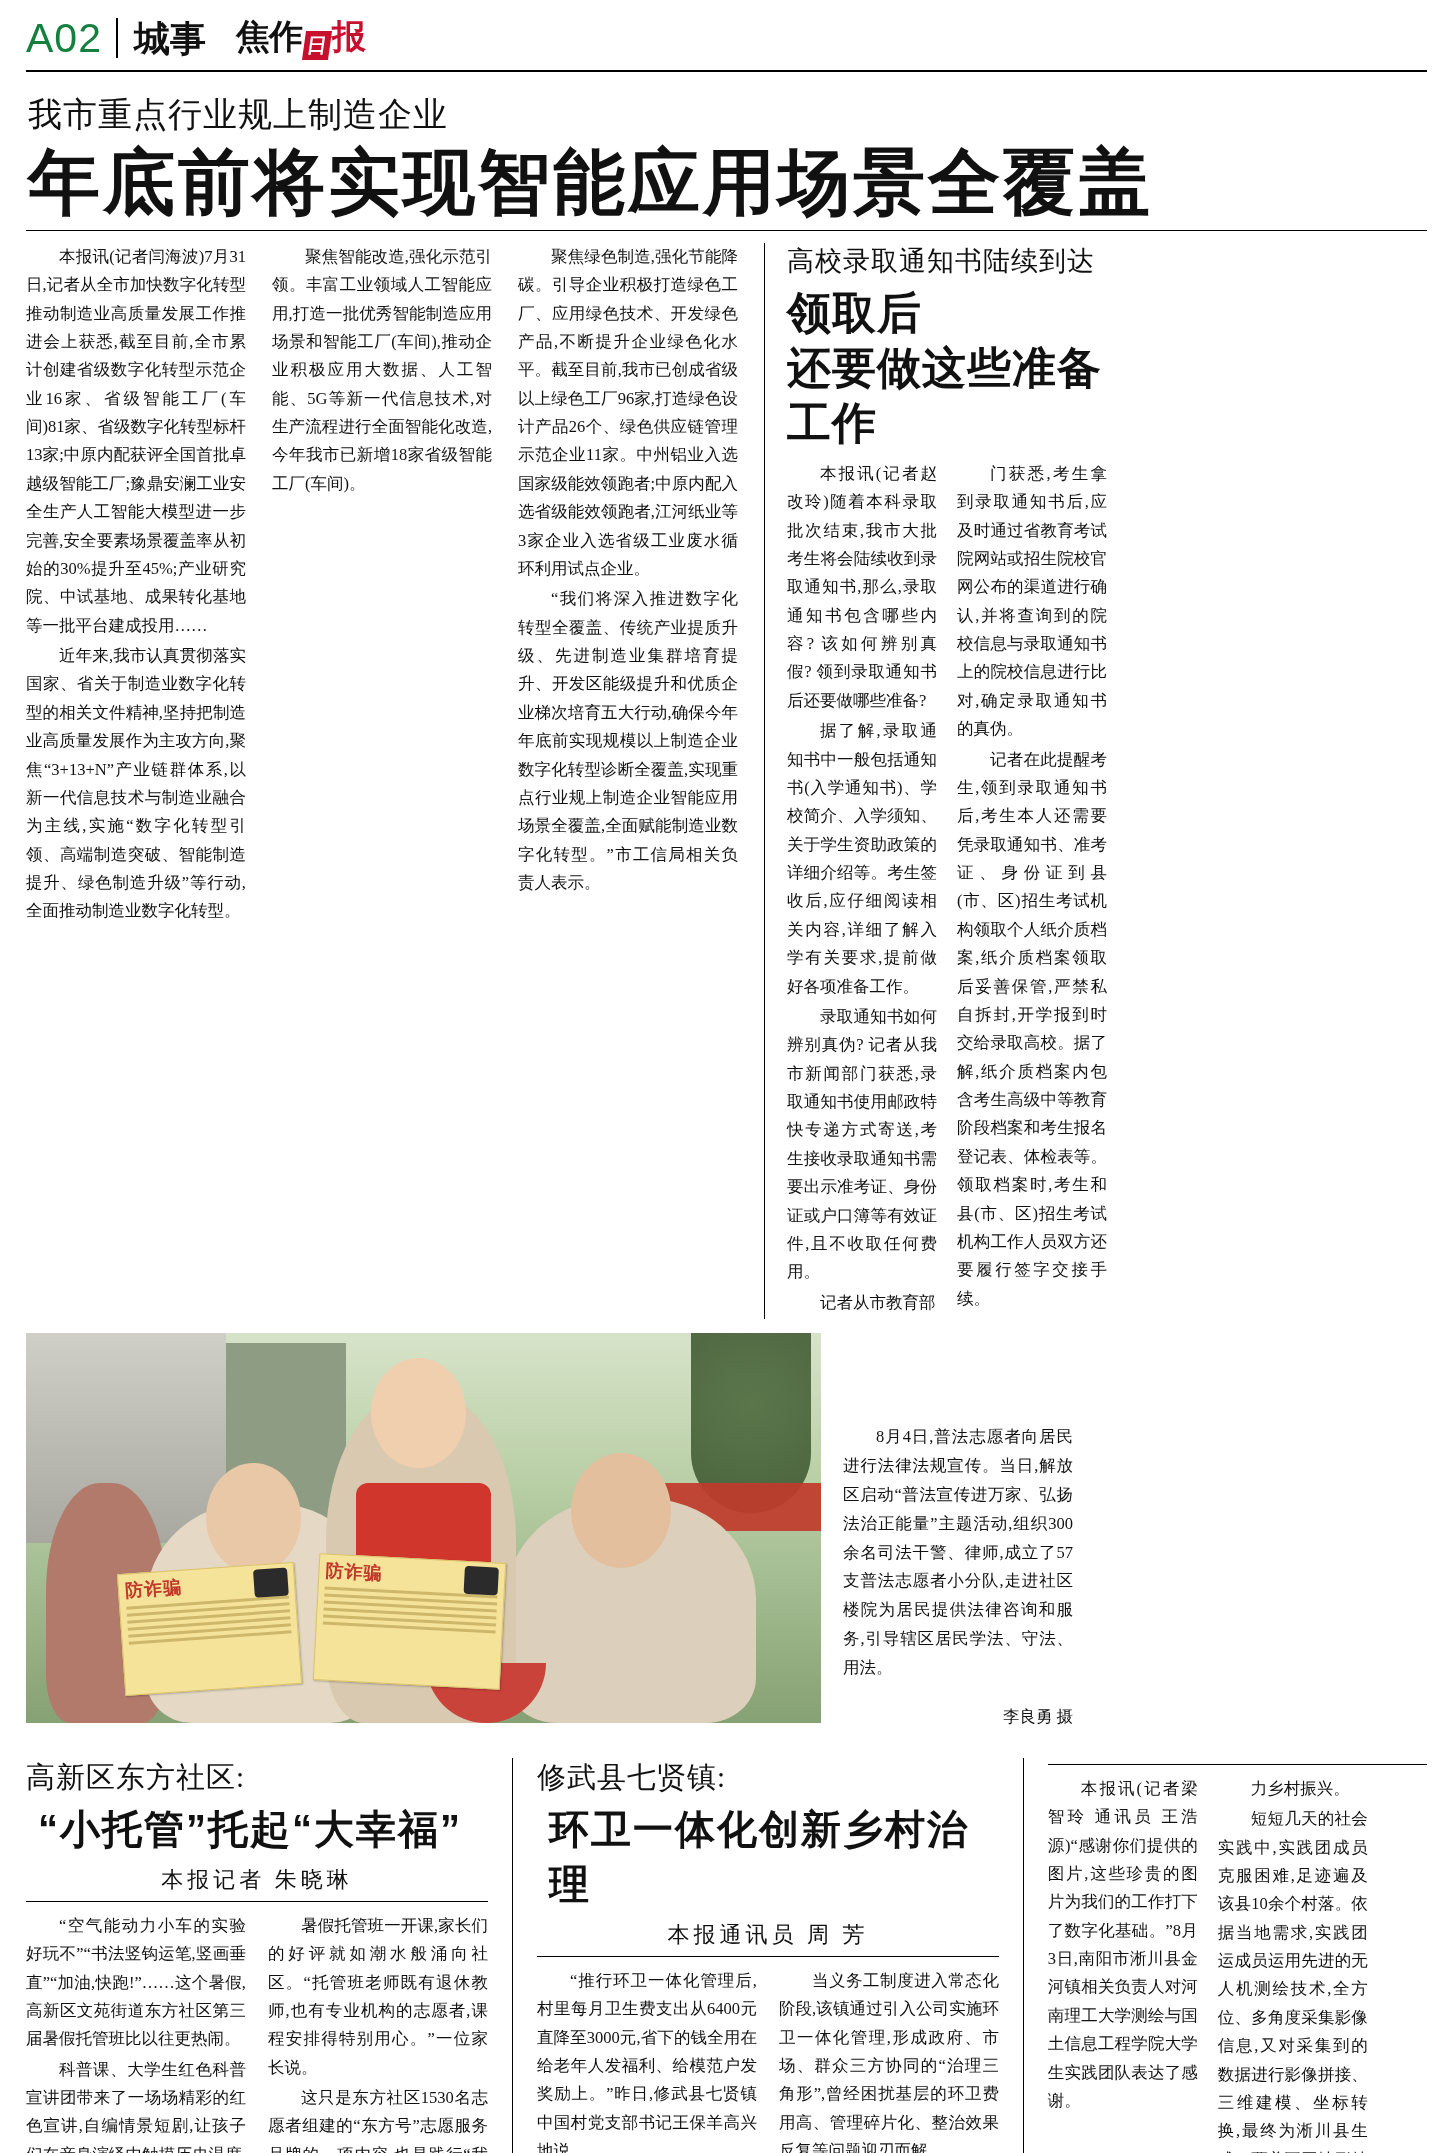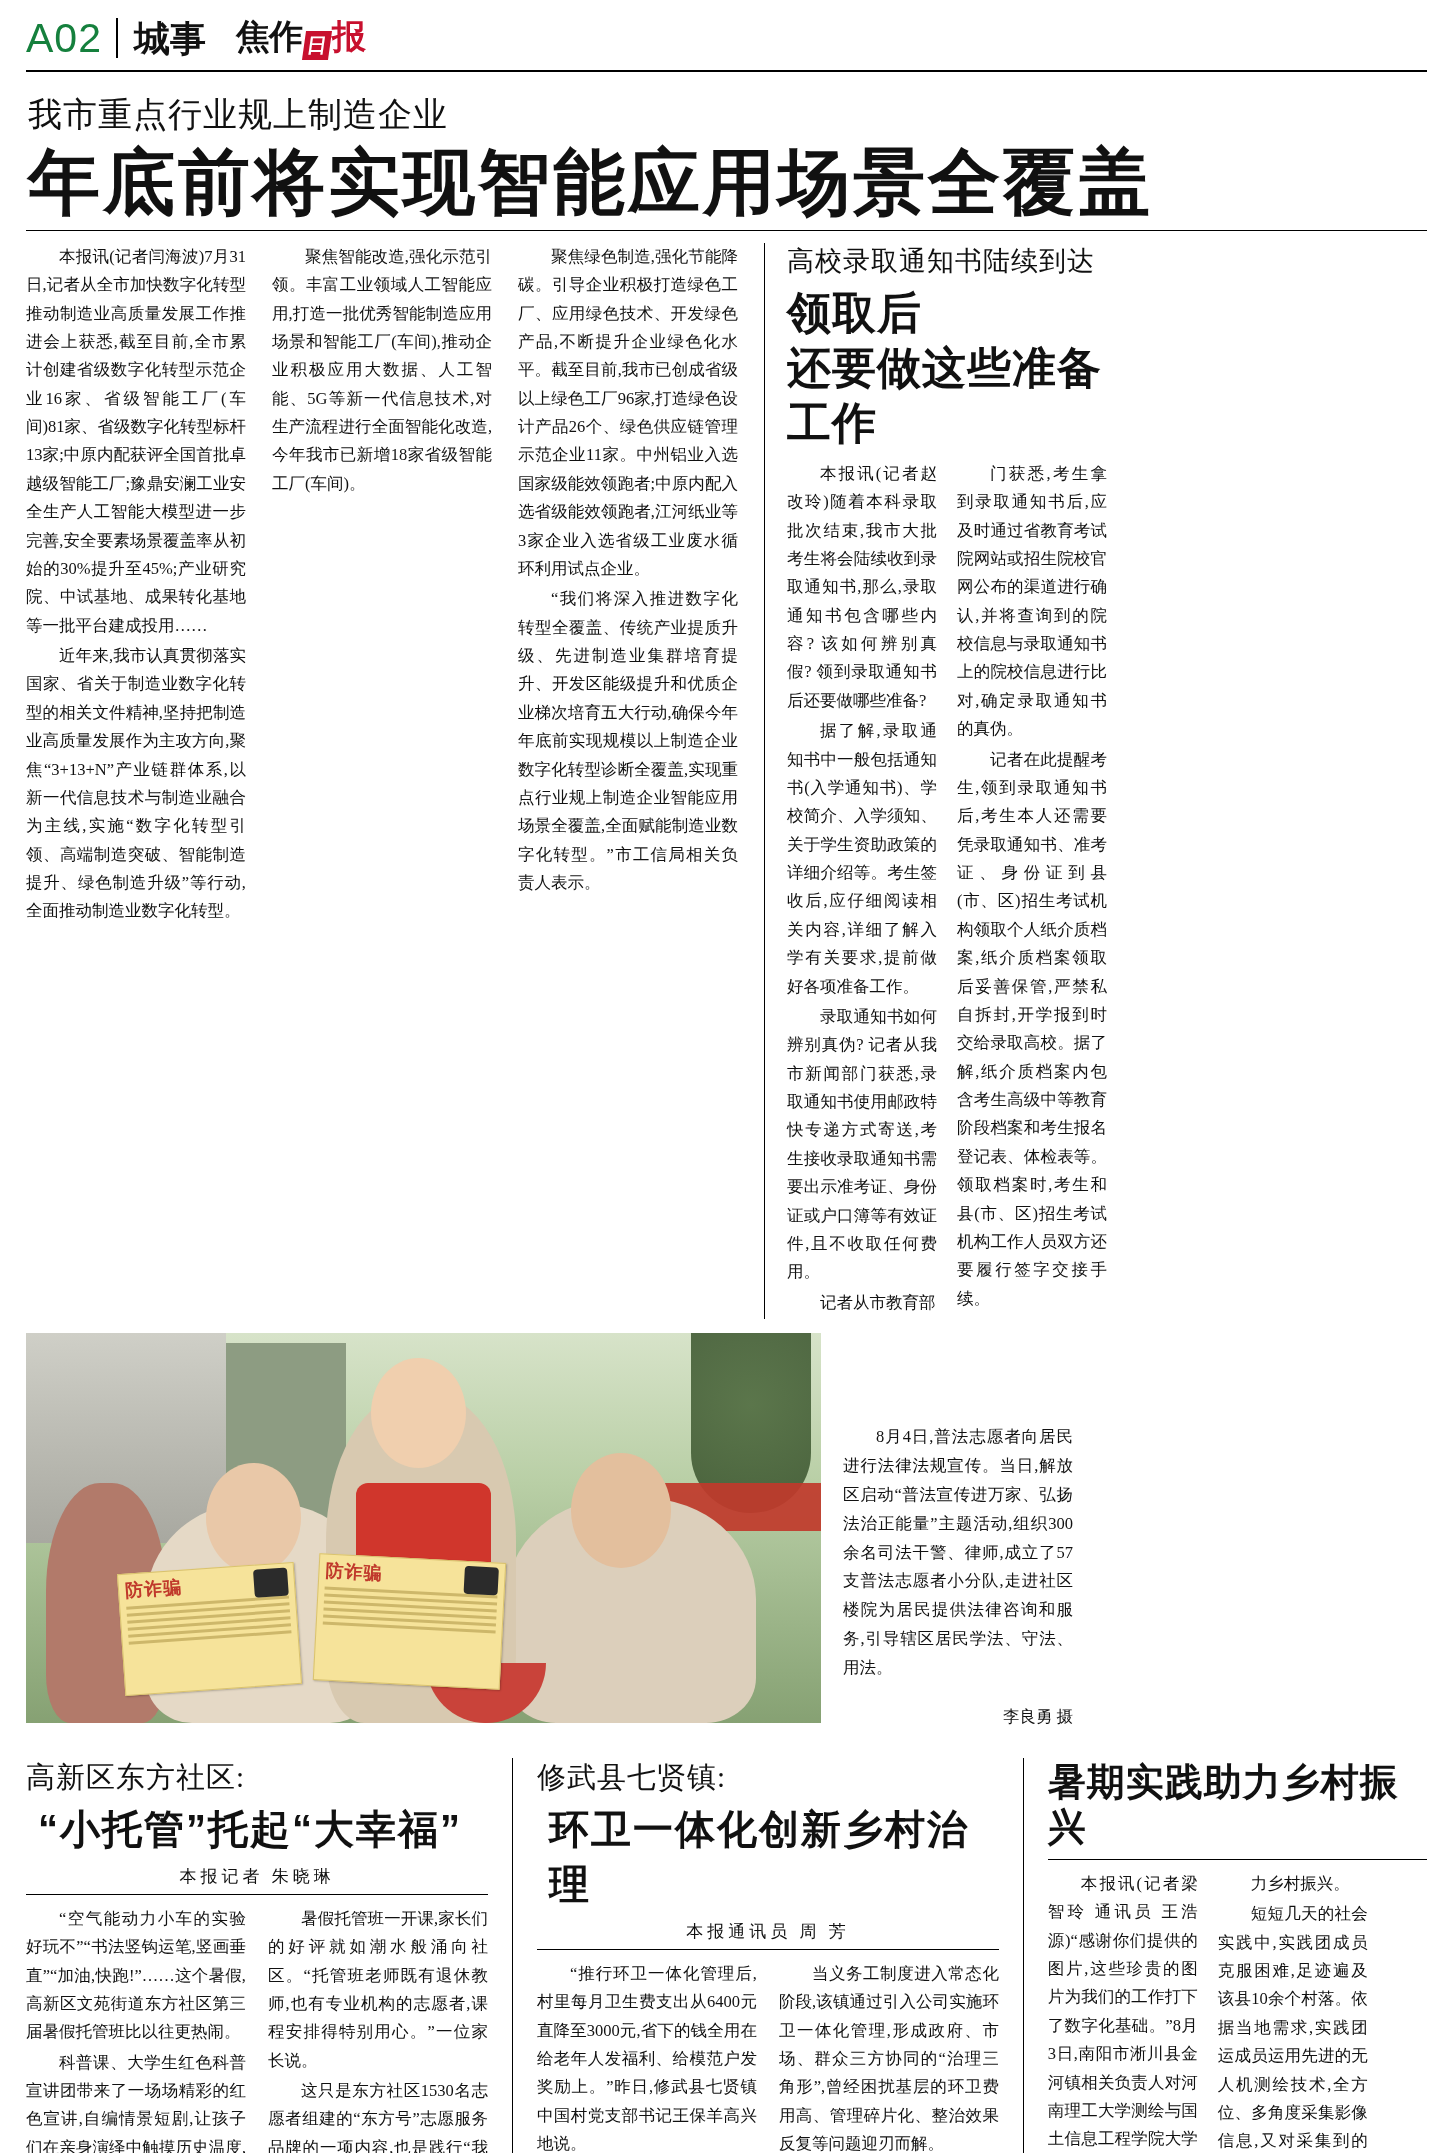--- a/index.html
+++ b/index.html
@@ -117,21 +117,21 @@
   .lb3 { width:420px; }
   .lhead-small { font-size:29px; letter-spacing:1px; margin-bottom:4px; }
   .lhead-big {
     font-family:"Liberation Sans", sans-serif; font-size:40px; font-weight:700;
     letter-spacing:2px; margin:2px 0 8px 12px;
   }
   .lhead-big2 {
     font-family:"Liberation Sans", sans-serif; font-size:38px; font-weight:700;
     letter-spacing:1px; margin:2px 0 8px 0; line-height:1.2;
   }
-  .lbyline { text-align:center; font-size:17px; margin:6px 0 6px 0; letter-spacing:4px; }
+  .lbyline { text-align:center; font-size:22px; margin:6px 0 6px 0; letter-spacing:4px; }
   .lrule { border-bottom:1px solid #000; margin:6px 0 10px 0; }
   .ltext2 { display:flex; gap:22px; }
   .ltext2 .tcol { width:220px; font-size:16.5px; line-height:1.72; text-align:justify; }
   .ltext2 .tcol p { margin:0 0 2px 0; text-indent:2em; }
   .l3cols { display:flex; gap:20px; }
   .l3cols .tcol { width:150px; font-size:16.5px; line-height:1.72; text-align:justify; }
   .l3cols .tcol p { margin:0 0 2px 0; text-indent:2em; }
 </style>
 </head>
 <body>
@@ -275,21 +275,20 @@
         <div class="tcol">
           <p>当义务工制度进入常态化阶段,该镇通过引入公司实施环卫一体化管理,形成政府、市场、群众三方协同的“治理三角形”,曾经困扰基层的环卫费用高、管理碎片化、整治效果反复等问题迎刃而解。</p>
           <p>如今,在该镇方庄村,由网格员组成的义务监督队每周巡查环卫质量;辛秀村,节省的环卫经费转化为“孝亲敬老奖励”,全村100余名老人每月领取福利;王庄村,“美丽庭院”积分能兑换生活必需品……这些充满乡土智慧的治理实践,让节约的管理成本转化为实实在在的民生福祉。</p>
         </div>
       </div>
     </div>
 
     <div class="vline"></div>
 
     <div class="lblock lb3">
-      <div class="lhead-big2">暑期实践助力乡村振兴</div>
       <div class="lrule"></div>
       <div class="l3cols">
         <div class="tcol">
           <p>本报讯(记者梁智玲 通讯员 王浩源)“感谢你们提供的图片,这些珍贵的图片为我们的工作打下了数字化基础。”8月3日,南阳市淅川县金河镇相关负责人对河南理工大学测绘与国土信息工程学院大学生实践团队表达了感谢。</p>
 
         </div>
         <div class="tcol">
           <p>力乡村振兴。</p>
           <p>短短几天的社会实践中,实践团成员克服困难,足迹遍及该县10余个村落。依据当地需求,实践团运成员运用先进的无人机测绘技术,全方位、多角度采集影像信息,又对采集到的数据进行影像拼接、三维建模、坐标转换,最终为淅川县生成了覆盖不同地形特征的高精度正射影像。据悉,这些图片将为淅川县地质灾害检测预警、土地规划等工作提供重要的基础地理信息,也将为当地古建筑群落保护提供专业的航测数据分析。</p>
         </div>

